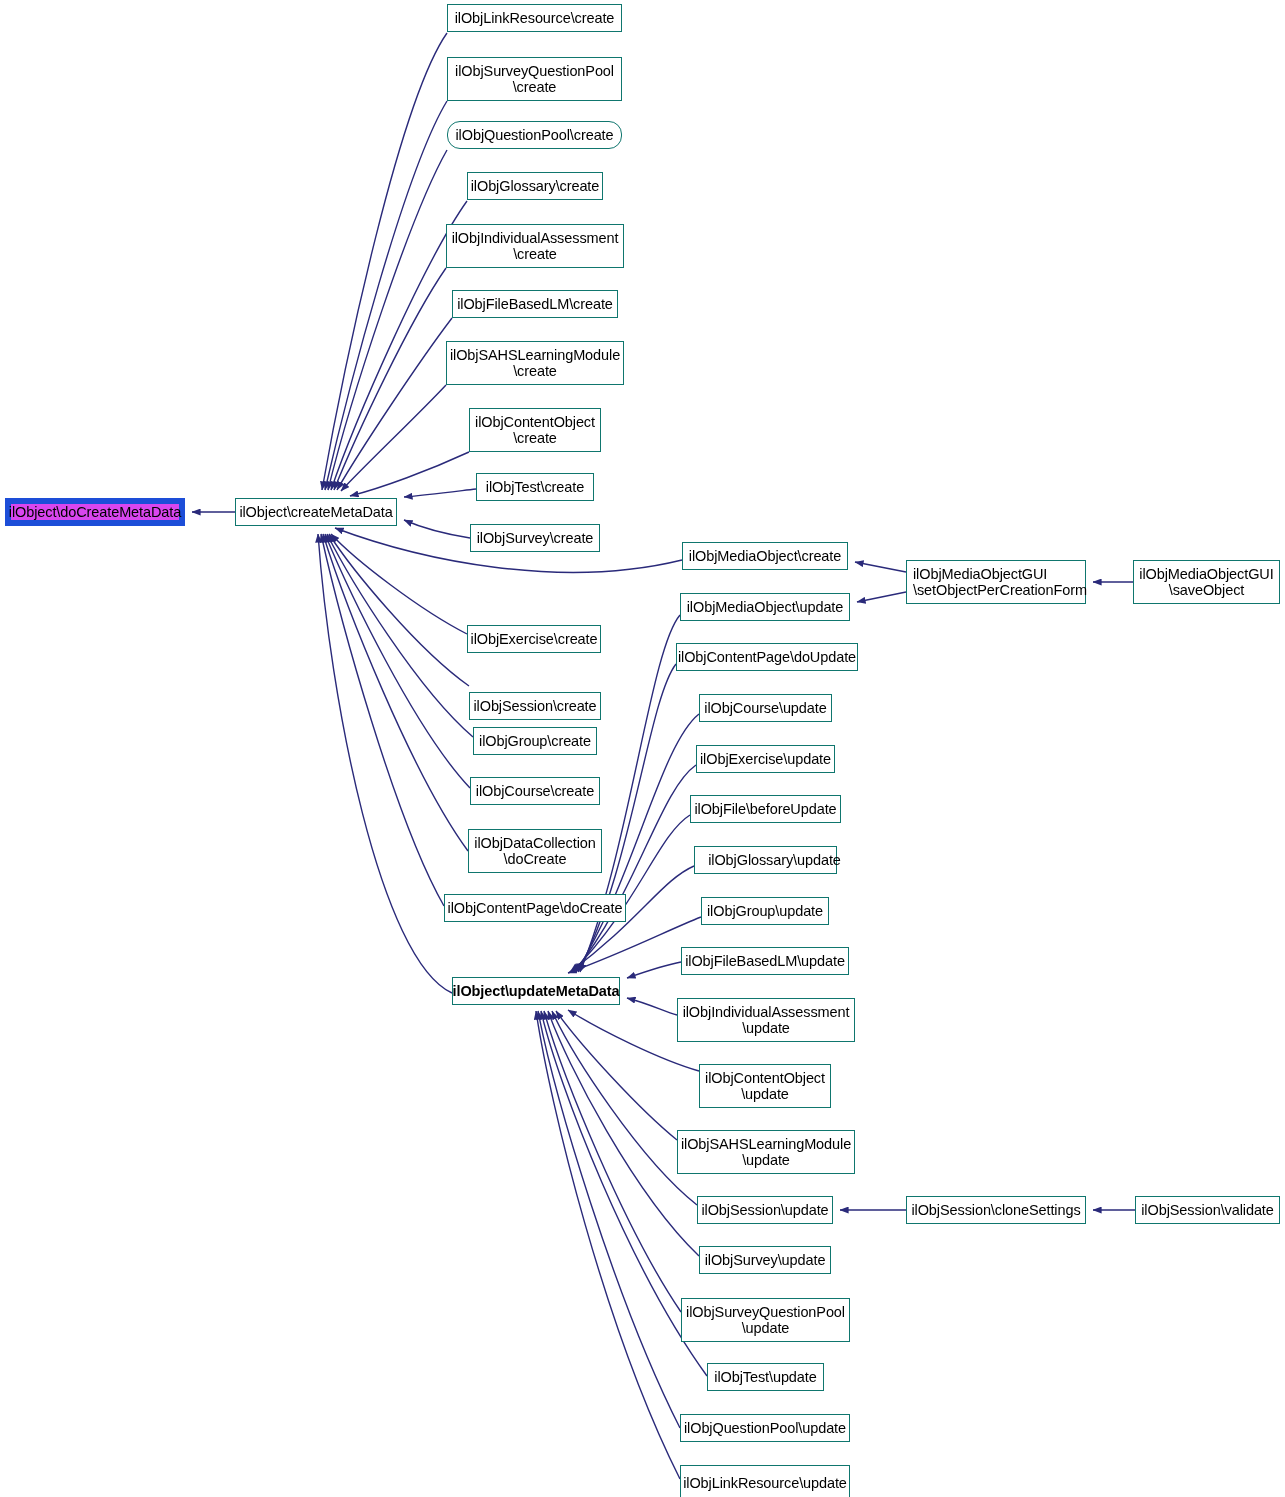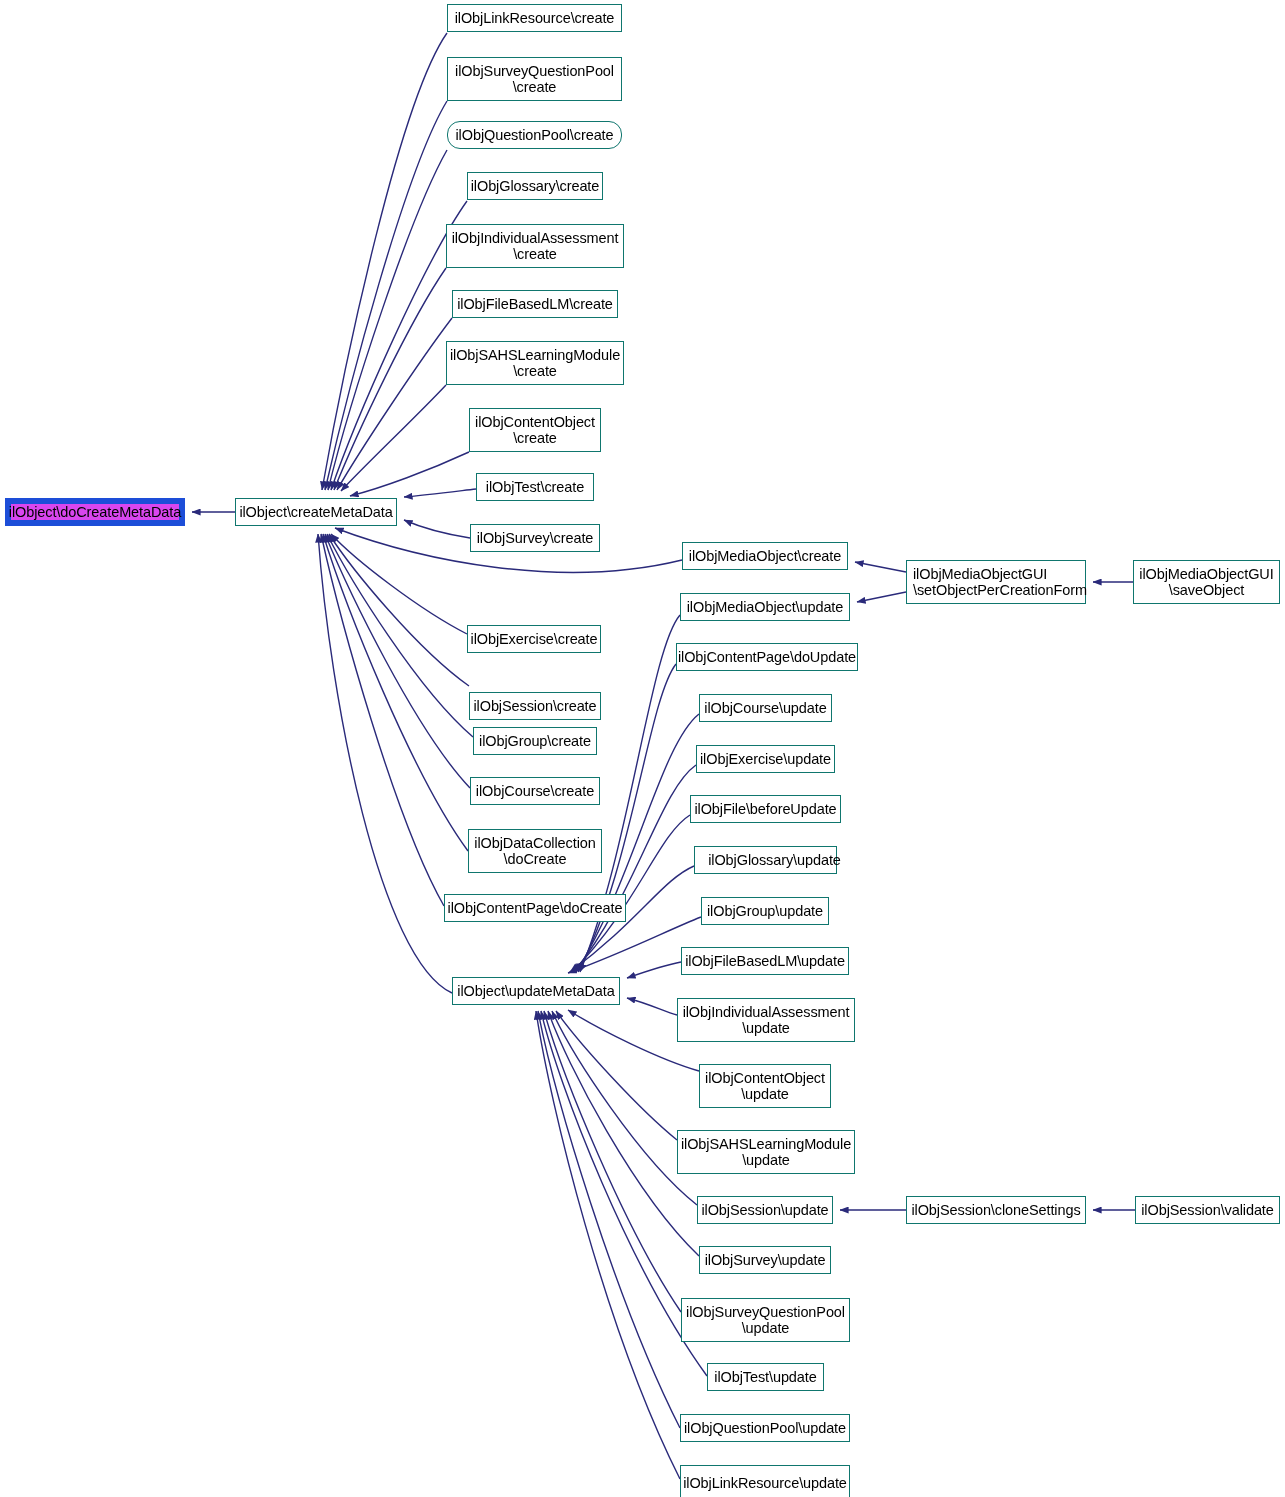--- a/index.html
+++ b/index.html
@@ -125,21 +125,21 @@
 \create</span></div>
       <div class="node" style="left: 476px; top: 473px; width: 118px; height: 28px;"><span class="node-label">ilObjTest\create</span></div>
       <div class="node" style="left: 470px; top: 524px; width: 130px; height: 28px;"><span class="node-label">ilObjSurvey\create</span></div>
       <div class="node" style="left: 467px; top: 625px; width: 134px; height: 28px;"><span class="node-label">ilObjExercise\create</span></div>
       <div class="node" style="left: 469px; top: 676px; width: 132px; height: 28px; margin-top: 16px;"><span class="node-label">ilObjSession\create</span></div>
       <div class="node" style="left: 473px; top: 727px; width: 124px; height: 28px; text-align: center;"><span class="node-label">ilObjGroup\create</span></div>
       <div class="node" style="left: 470px; top: 777px; width: 130px; height: 28px;"><span class="node-label">ilObjCourse\create</span></div>
       <div class="node" style="left: 468px; top: 829px; width: 134px; height: 44px;"><span class="node-label">ilObjDataCollection
 \doCreate</span></div>
       <div class="node" style="left: 444px; top: 894px; width: 182px; height: 28px;"><span class="node-label">ilObjContentPage\doCreate</span></div>
-      <div class="node" style="left: 452px; top: 977px; width: 168px; height: 28px;"><span class="node-label">ilObject\updateMetaData</span></div>
+      <div class="node" style="left: 452px; top: 977px; width: 168px; height: 28px; font-weight: bold;"><span class="node-label">ilObject\updateMetaData</span></div>
       <div class="node" style="left: 682px; top: 542px; width: 166px; height: 28px;"><span class="node-label">ilObjMediaObject\create</span></div>
       <div class="node" style="left: 680px; top: 593px; width: 170px; height: 28px;"><span class="node-label">ilObjMediaObject\update</span></div>
       <div class="node" style="left: 676px; top: 643px; width: 182px; height: 28px;"><span class="node-label">ilObjContentPage\doUpdate</span></div>
       <div class="node" style="left: 699px; top: 694px; width: 133px; height: 28px; align-items: center;"><span class="node-label">ilObjCourse\update</span></div>
       <div class="node" style="left: 696px; top: 745px; width: 139px; height: 28px;"><span class="node-label">ilObjExercise\update</span></div>
       <div class="node" style="left: 690px; top: 795px; width: 151px; height: 28px;"><span class="node-label">ilObjFile\beforeUpdate</span></div>
       <div class="node" style="left: 694px; top: 846px; width: 143px; height: 28px; padding-left: 18px;"><span class="node-label">ilObjGlossary\update</span></div>
       <div class="node" style="left: 701px; top: 897px; width: 128px; height: 28px;"><span class="node-label">ilObjGroup\update</span></div>
       <div class="node" style="left: 681px; top: 947px; width: 168px; height: 28px;"><span class="node-label">ilObjFileBasedLM\update</span></div>
       <div class="node" style="left: 677px; top: 998px; width: 178px; height: 44px;"><span class="node-label">ilObjIndividualAssessment

